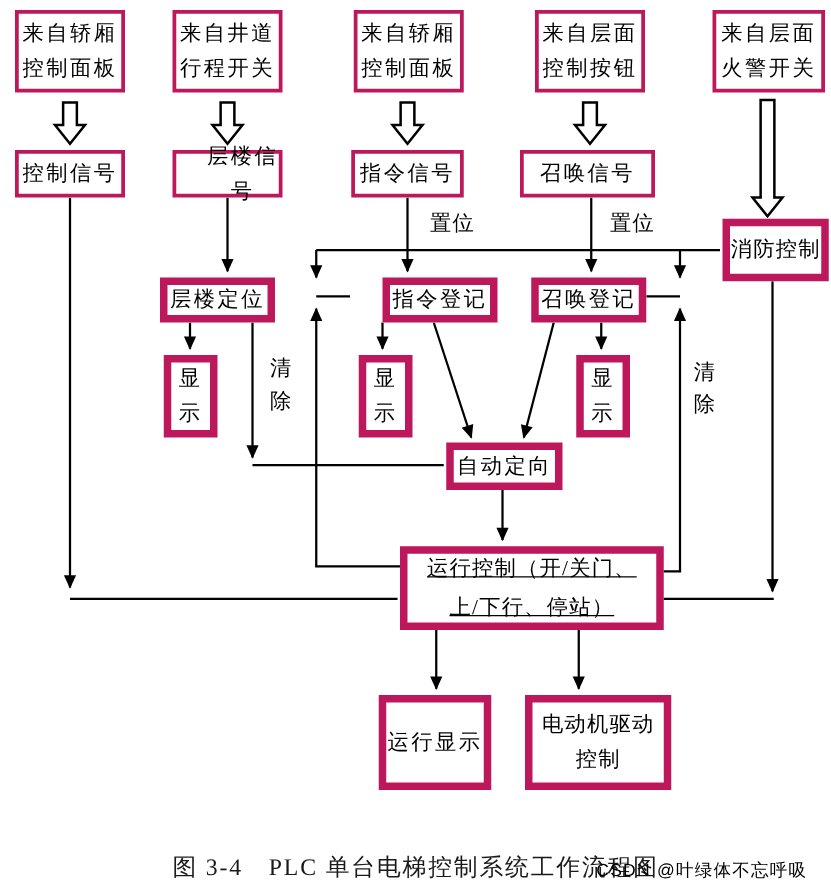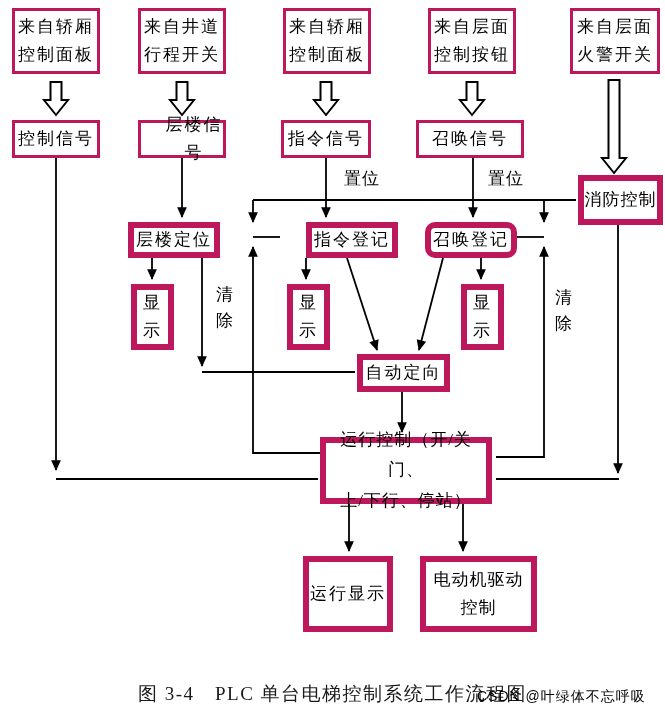--- a/index.html
+++ b/index.html
@@ -102,32 +102,32 @@
 
   <div class="box sig" style="left:12px;top:120px;width:88px;height:38px;">控制信号</div>
   <div class="box sig" style="left:138px;top:120px;width:88px;height:38px;padding-left:24px;">层楼信号</div>
   <div class="box sig" style="left:281px;top:120px;width:90px;height:38px;">指令信号</div>
   <div class="box sig" style="left:416px;top:120px;width:108px;height:38px;text-align:center;">召唤信号</div>
 
   <div class="box" style="left:578px;top:175px;width:85px;height:50px;letter-spacing:1px;">消防控制</div>
 
   <div class="box" style="left:128px;top:222px;width:92px;height:36px;">层楼定位</div>
   <div class="box" style="left:282px;top:222px;width:92px;height:36px;margin-left:24px;">指令登记</div>
-  <div class="box" style="left:425px;top:222px;width:92px;height:36px;border-radius:10px;">召唤登记</div>
+  <div class="box" style="left:425px;top:222px;width:92px;height:36px;">召唤登记</div>
 
   <div class="box" style="left:131px;top:284px;width:43px;height:66px;">显
 示</div>
   <div class="box" style="left:287px;top:284px;width:43px;height:66px;">显
 示</div>
   <div class="box" style="left:461px;top:284px;width:43px;height:66px;">显
 示</div>
 
   <div class="box" style="left:357px;top:354px;width:93px;height:38px;">自动定向</div>
 
-  <div class="box" style="left:320px;top:437px;width:172px;height:67px;letter-spacing:1px;line-height:1.8;">运行控制（开/关门、
+  <div class="box" style="left:320px;top:437px;width:211px;height:67px;letter-spacing:1px;line-height:1.8;text-decoration:underline;">运行控制（开/关门、
 上/下行、停站）</div>
 
   <div class="box" style="left:303px;top:556px;width:90px;height:76px;">运行显示</div>
   <div class="box" style="left:420px;top:556px;width:117px;height:76px;letter-spacing:1px;">电动机驱动
 控制</div>
 
   <div class="edge-label" style="left:344px;top:166px;">置位</div>
   <div class="edge-label" style="left:488px;top:166px;">置位</div>
   <div class="edge-label" style="left:210px;top:282px;width:24px;">清
 除</div>

